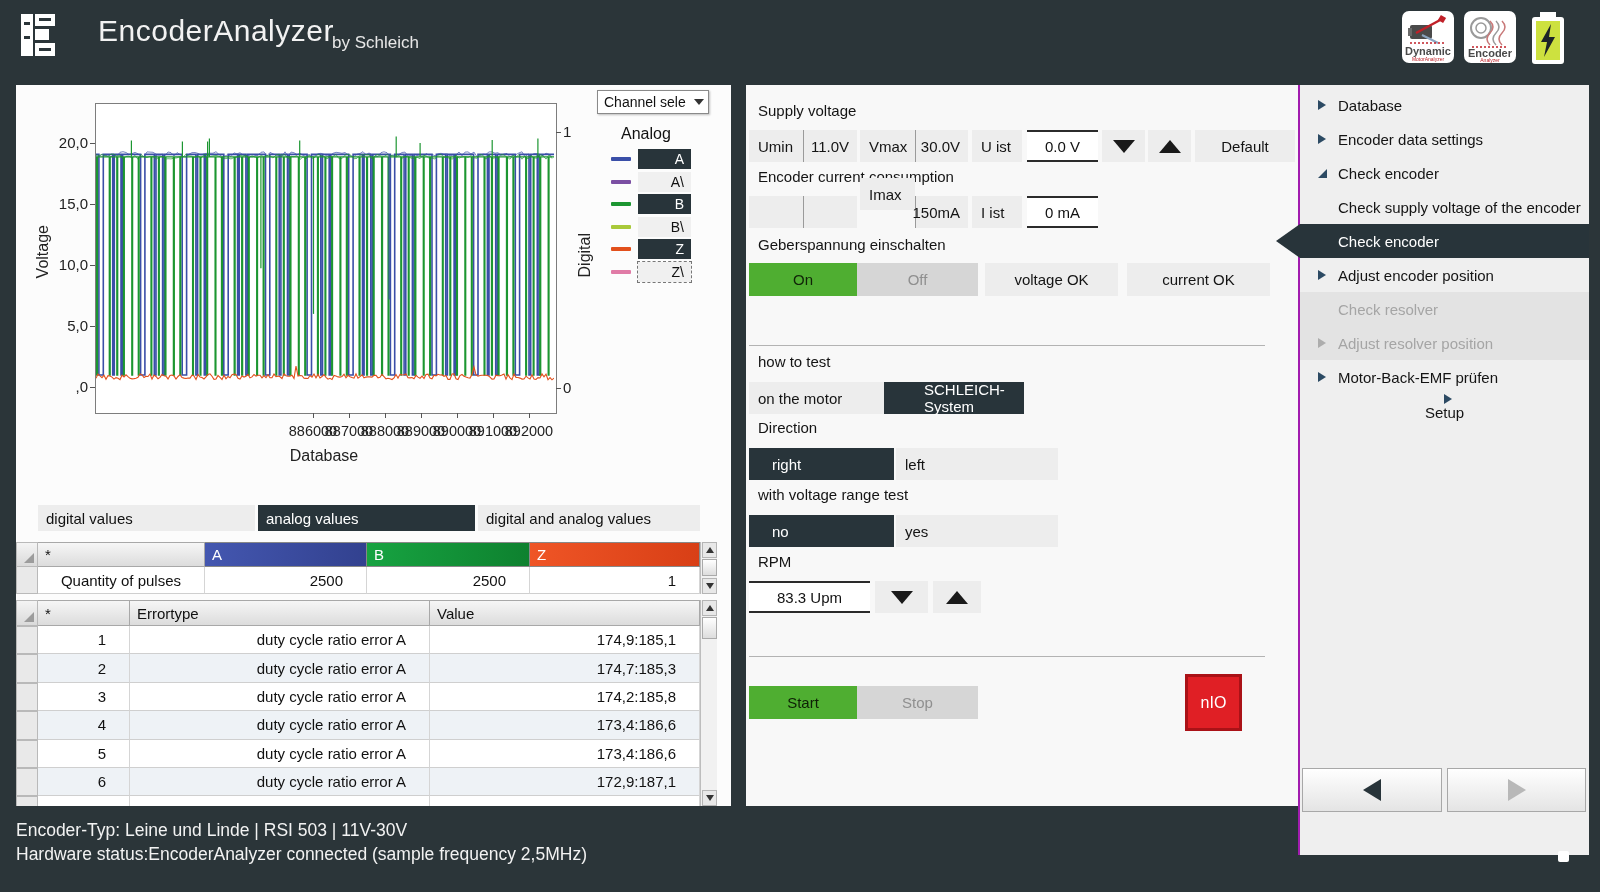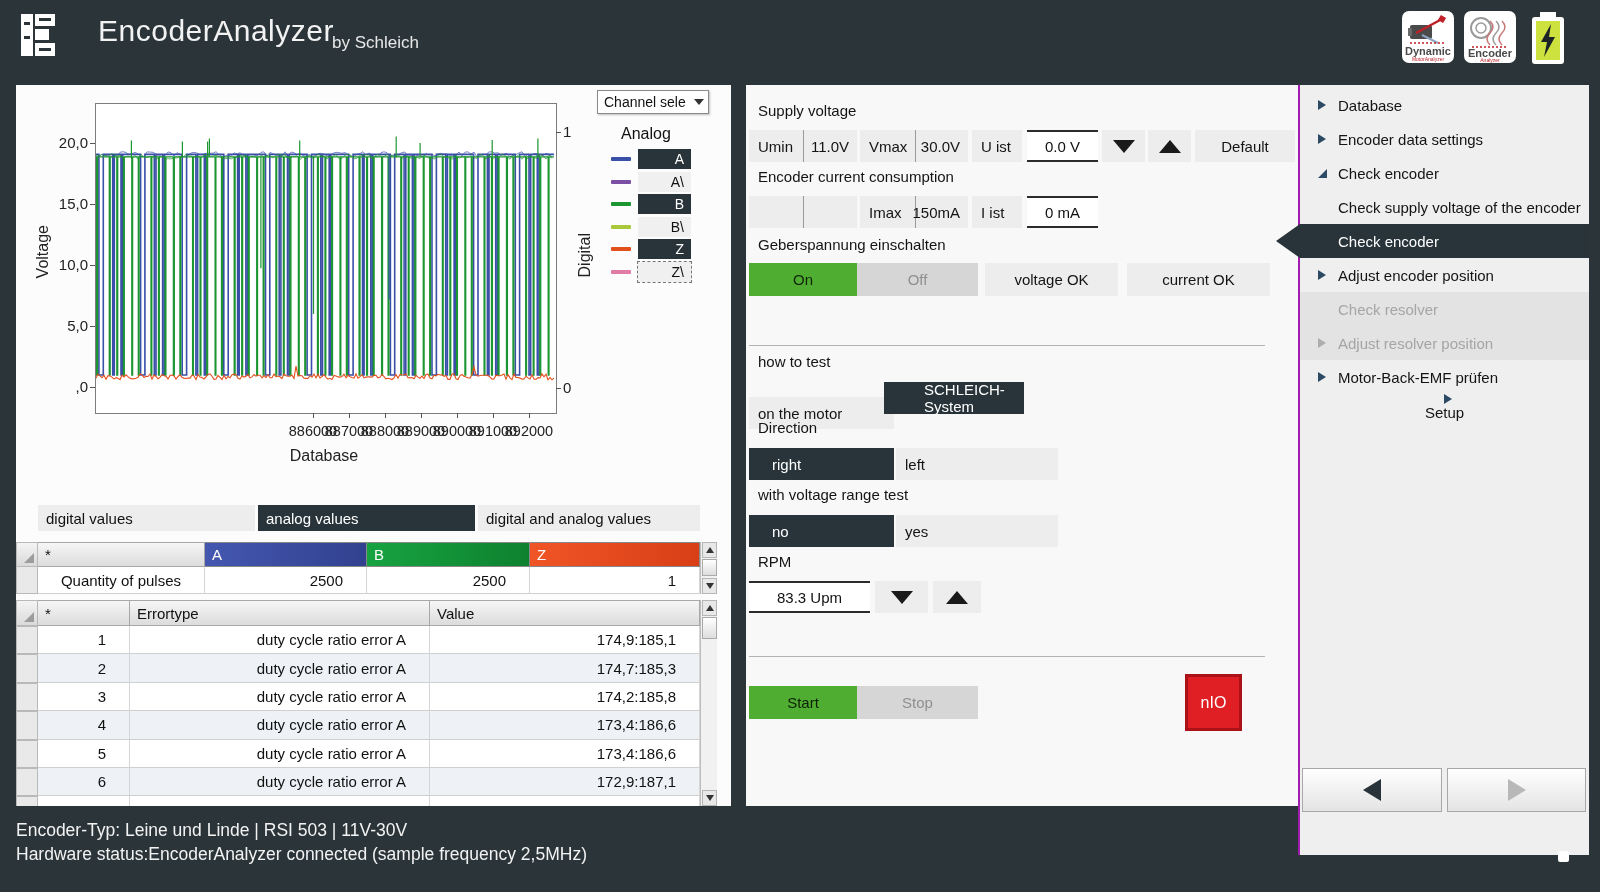--- a/index.html
+++ b/index.html
@@ -315,35 +315,35 @@
       <div class="dn"></div>
     </div>
   <div class="spin" style="left:402px;top:45px;width:43px;">
       <div class="up"></div>
     </div>
   <div class="cell center" style="left:449px;top:45px;width:100px;">Default</div>
 
   <div class="abs seg-label" style="left:12px;top:83px;">Encoder current consumption</div>
   <div class="cell" style="left:3px;top:111px;width:54px;"></div>
   <div class="cell val" style="left:57px;top:111px;width:54px;"></div>
-  <div class="cell lab" style="left:114px;top:111px;width:55px;">Imax</div>
+  <div class="cell lab" style="left:114px;top:93px;width:55px;">Imax</div>
   <div class="cell val" style="left:169px;top:111px;width:53px;">150mA</div>
   <div class="cell lab" style="left:226px;top:111px;width:50px;">I ist</div>
   <div class="vinput" style="left:281px;top:111px;width:71px;">0 mA</div>
 
   <div class="abs seg-label" style="left:12px;top:151px;">Geberspannung einschalten</div>
   <div class="cell green" style="left:3px;top:178px;width:108px;height:33px;">On</div>
   <div class="cell graytext" style="left:111px;top:178px;width:121px;height:33px;background:#d6d6d6;">Off</div>
   <div class="cell center" style="left:239px;top:178px;width:133px;height:33px;">voltage OK</div>
   <div class="cell center" style="left:381px;top:178px;width:143px;height:33px;">current OK</div>
 
   <div class="hr" style="left:3px;top:260px;width:516px;"></div>
 
   <div class="abs seg-label" style="left:12px;top:268px;">how to test</div>
-  <div class="cell lab" style="left:3px;top:312px;width:145px;">on the motor</div>
+  <div class="cell lab" style="left:3px;top:297px;width:145px;">on the motor</div>
   <div class="cell dark center" style="left:138px;top:297px;width:140px;padding-left:40px;">SCHLEICH-System</div>
 
   <div class="abs seg-label" style="left:12px;top:334px;">Direction</div>
   <div class="cell dark" style="left:3px;top:363px;width:145px;">right</div>
   <div class="cell lab" style="left:150px;top:363px;width:162px;">left</div>
 
   <div class="abs seg-label" style="left:12px;top:401px;">with voltage range test</div>
   <div class="cell dark" style="left:3px;top:430px;width:145px;">no</div>
   <div class="cell lab" style="left:150px;top:430px;width:162px;">yes</div>
 

